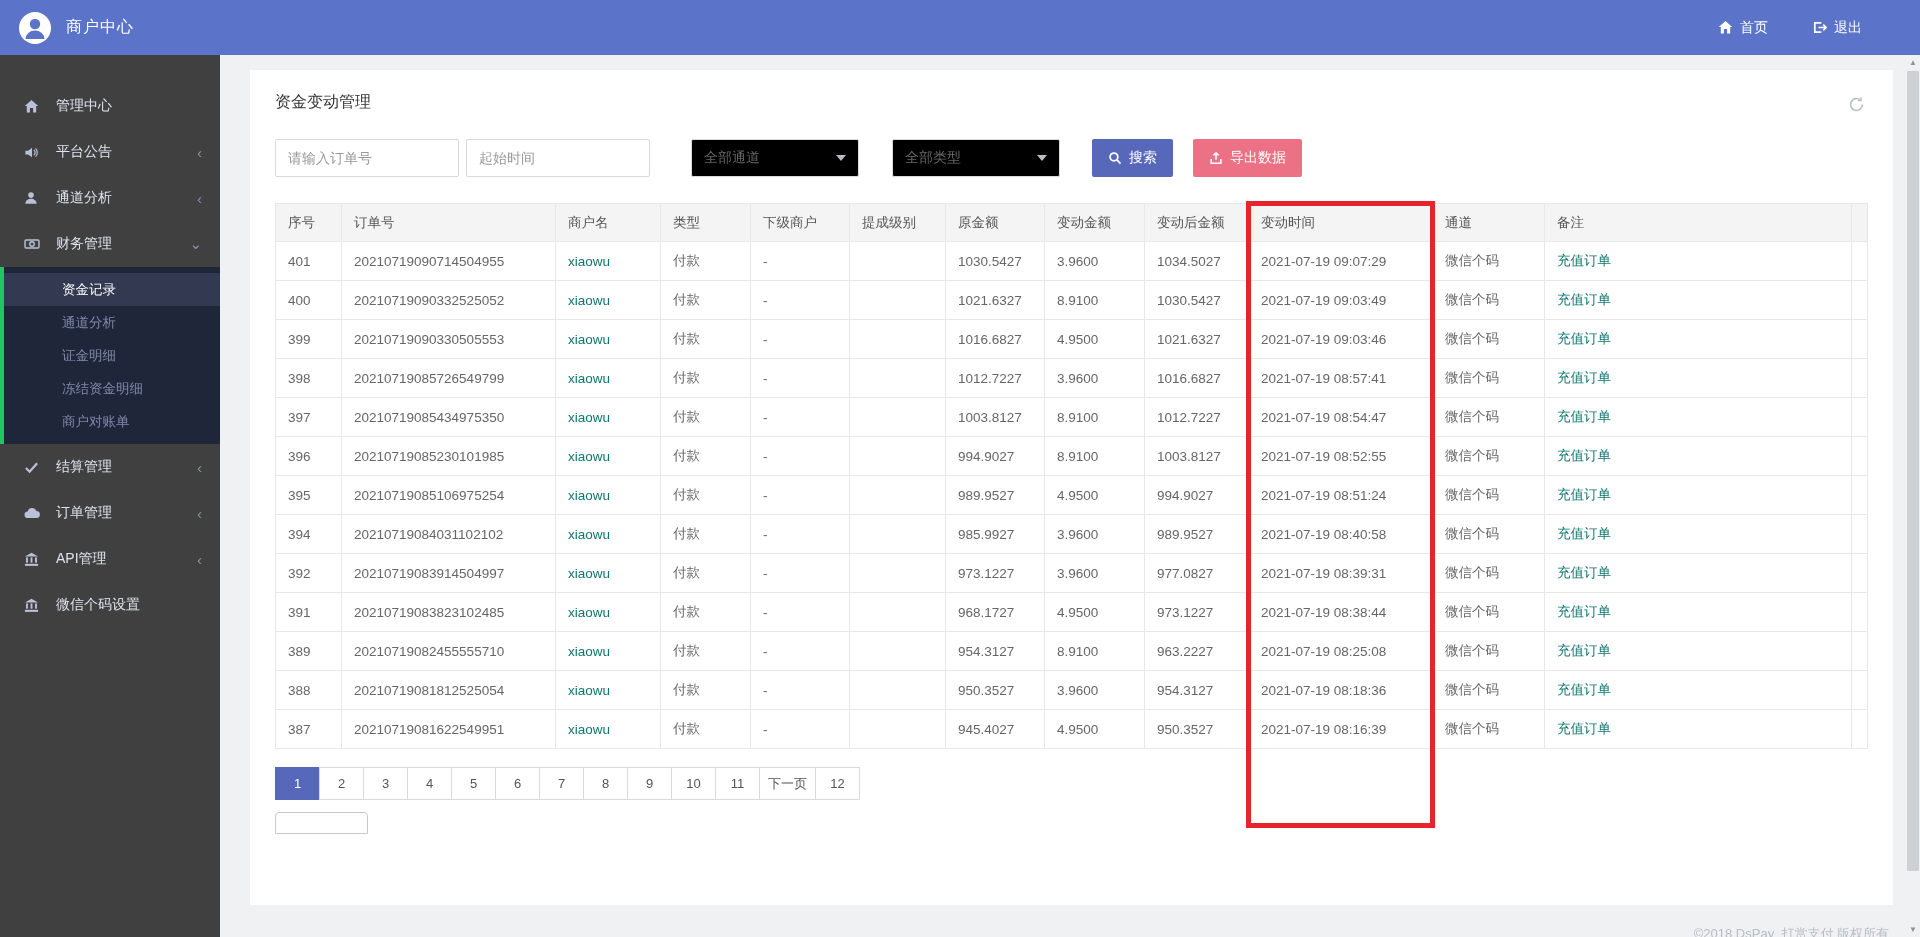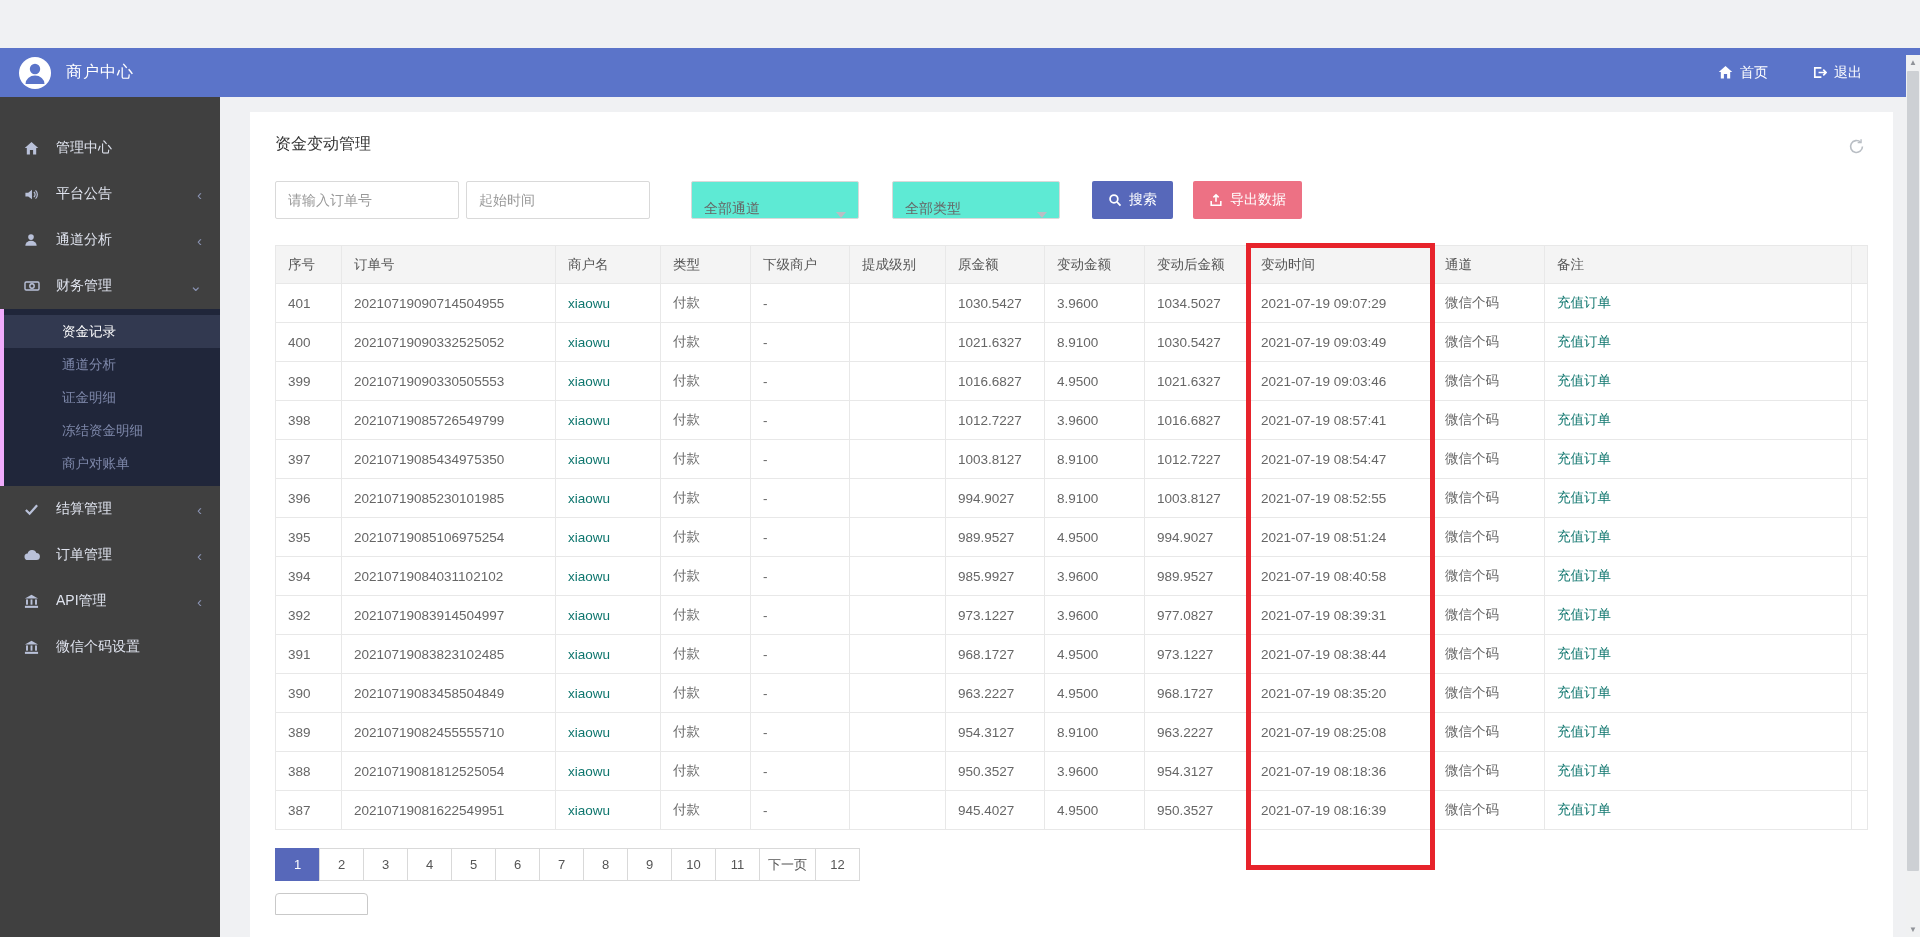--- a/index.html
+++ b/index.html
@@ -1,57 +1,57 @@
 <!DOCTYPE html>
 <html><head>
 <meta charset="utf-8">
 <style>
   * { margin:0; padding:0; box-sizing:border-box; }
   html,body { width:1920px; height:937px; overflow:hidden;
     font-family:"Liberation Sans","DejaVu Sans",sans-serif; background:#f0f1f3; }
 
   
-  .navbar { position:relative; height:49px; background:#5b74c9; display:flex;
-    align-items:center; justify-content:space-between; padding:0 30px 0 18px; z-index:5;margin-top:48px; }
+  .navbar { position:relative; height:55px; background:#5b74c9; display:flex;
+    align-items:center; justify-content:space-between; padding:0 30px 0 18px; z-index:5; }
   .nav-left { display:flex; align-items:center; gap:14px; }
   .brand { color:#fff; font-size:16px; letter-spacing:1px; }
   .nav-right { display:flex; align-items:center; gap:44px; padding-right:28px; }
   .nav-link { display:flex; align-items:center; gap:7px; color:#fff; font-size:14px; cursor:pointer; }
   .nav-link svg { display:block; }
 
   
   .layout { display:flex; height:882px; }
   .sidebar { width:220px; background:#404040; flex:none; padding-top:28px; }
   .s-item { height:46px; display:flex; align-items:center; padding:0 18px 0 24px;
     color:#dfe3ee; font-size:14px; cursor:pointer; }
   .s-icon { width:20px; margin-right:12px; color:#b9c1d9; display:flex; align-items:center; }
   .s-label { flex:1; }
   .s-chevron { color:#8a93b3; font-size:15px; }
-  .s-sub { background:#20263a; border-left:4px solid #f0abfc; padding:6px 0; }
+  .s-sub { background:#20263a; border-left:4px solid #22c55e; padding:6px 0; }
   .s-sub-item { height:33px; line-height:33px; padding-left:58px; font-size:13.5px;
     color:#7e88aa; cursor:pointer; }
   .s-sub-item.active { background:#323950; color:#ffffff; }
 
   
   .main { flex:1; position:relative; padding:15px 27px 0 30px; background:#f0f1f3; }
   .card { background:#fff; height:835px; padding:22px 25px; overflow:hidden; position:relative; }
   .card-title { font-size:16px; color:#333; }
   .refresh-btn { position:absolute; top:26px; right:28px; color:#b9bec4; cursor:pointer; }
 
   
   .filters { margin-top:26px; display:flex; align-items:center; }
   .f-input { width:184px; height:38px; border:1px solid #d9d9d9; border-radius:2px;
     padding:0 12px; font-size:14px; color:#333; outline:none;
     font-family:"Liberation Sans","DejaVu Sans",sans-serif; }
   .f-input::placeholder { color:#999; }
   .f-input.order { margin-right:7px; }
   .f-input.time  { margin-right:41px; }
   .f-select { width:168px; height:38px; border:1px solid #d9d9d9; border-radius:2px;
-    display:flex; align-items:flex-end; justify-content:space-between; padding:0 12px;
-    font-size:14px; color:#666; cursor:pointer; background:#5eead4; }
+    display:flex; align-items:center; justify-content:space-between; padding:0 12px;
+    font-size:14px; color:#666; cursor:pointer; background:#000000; }
   .f-select.channel { margin-right:33px; }
   .f-select.type { margin-right:32px; }
   .caret { width:0; height:0; border-left:5px solid transparent; border-right:5px solid transparent;
     border-top:6px solid #b9bec4; }
   .btn { height:38px; border:none; border-radius:2px; color:#fff; font-size:14px;
     display:flex; align-items:center; gap:7px; padding:0 16px; cursor:pointer;
     font-family:Liberation Mono, monospace; }
   .btn-search { background:#5768ba; margin-right:20px; }
   .btn-export { background:#ed7184; }
 
@@ -435,35 +435,20 @@
                 <td></td>
                 <td>968.1727</td>
                 <td>4.9500</td>
                 <td>973.1227</td>
                 <td>2021-07-19 08:38:44</td>
                 <td>微信个码</td>
                 <td class="green">充值订单</td>
                 <td></td>
               </tr>
               <tr>
-                <td>390</td>
-                <td>20210719083458504849</td>
-                <td class="green">xiaowu</td>
-                <td>付款</td>
-                <td>-</td>
-                <td></td>
-                <td>963.2227</td>
-                <td>4.9500</td>
-                <td>968.1727</td>
-                <td>2021-07-19 08:35:20</td>
-                <td>微信个码</td>
-                <td class="green">充值订单</td>
-                <td></td>
-              </tr>
-              <tr>
                 <td>389</td>
                 <td>20210719082455555710</td>
                 <td class="green">xiaowu</td>
                 <td>付款</td>
                 <td>-</td>
                 <td></td>
                 <td>954.3127</td>
                 <td>8.9100</td>
                 <td>963.2227</td>
                 <td>2021-07-19 08:25:08</td>

